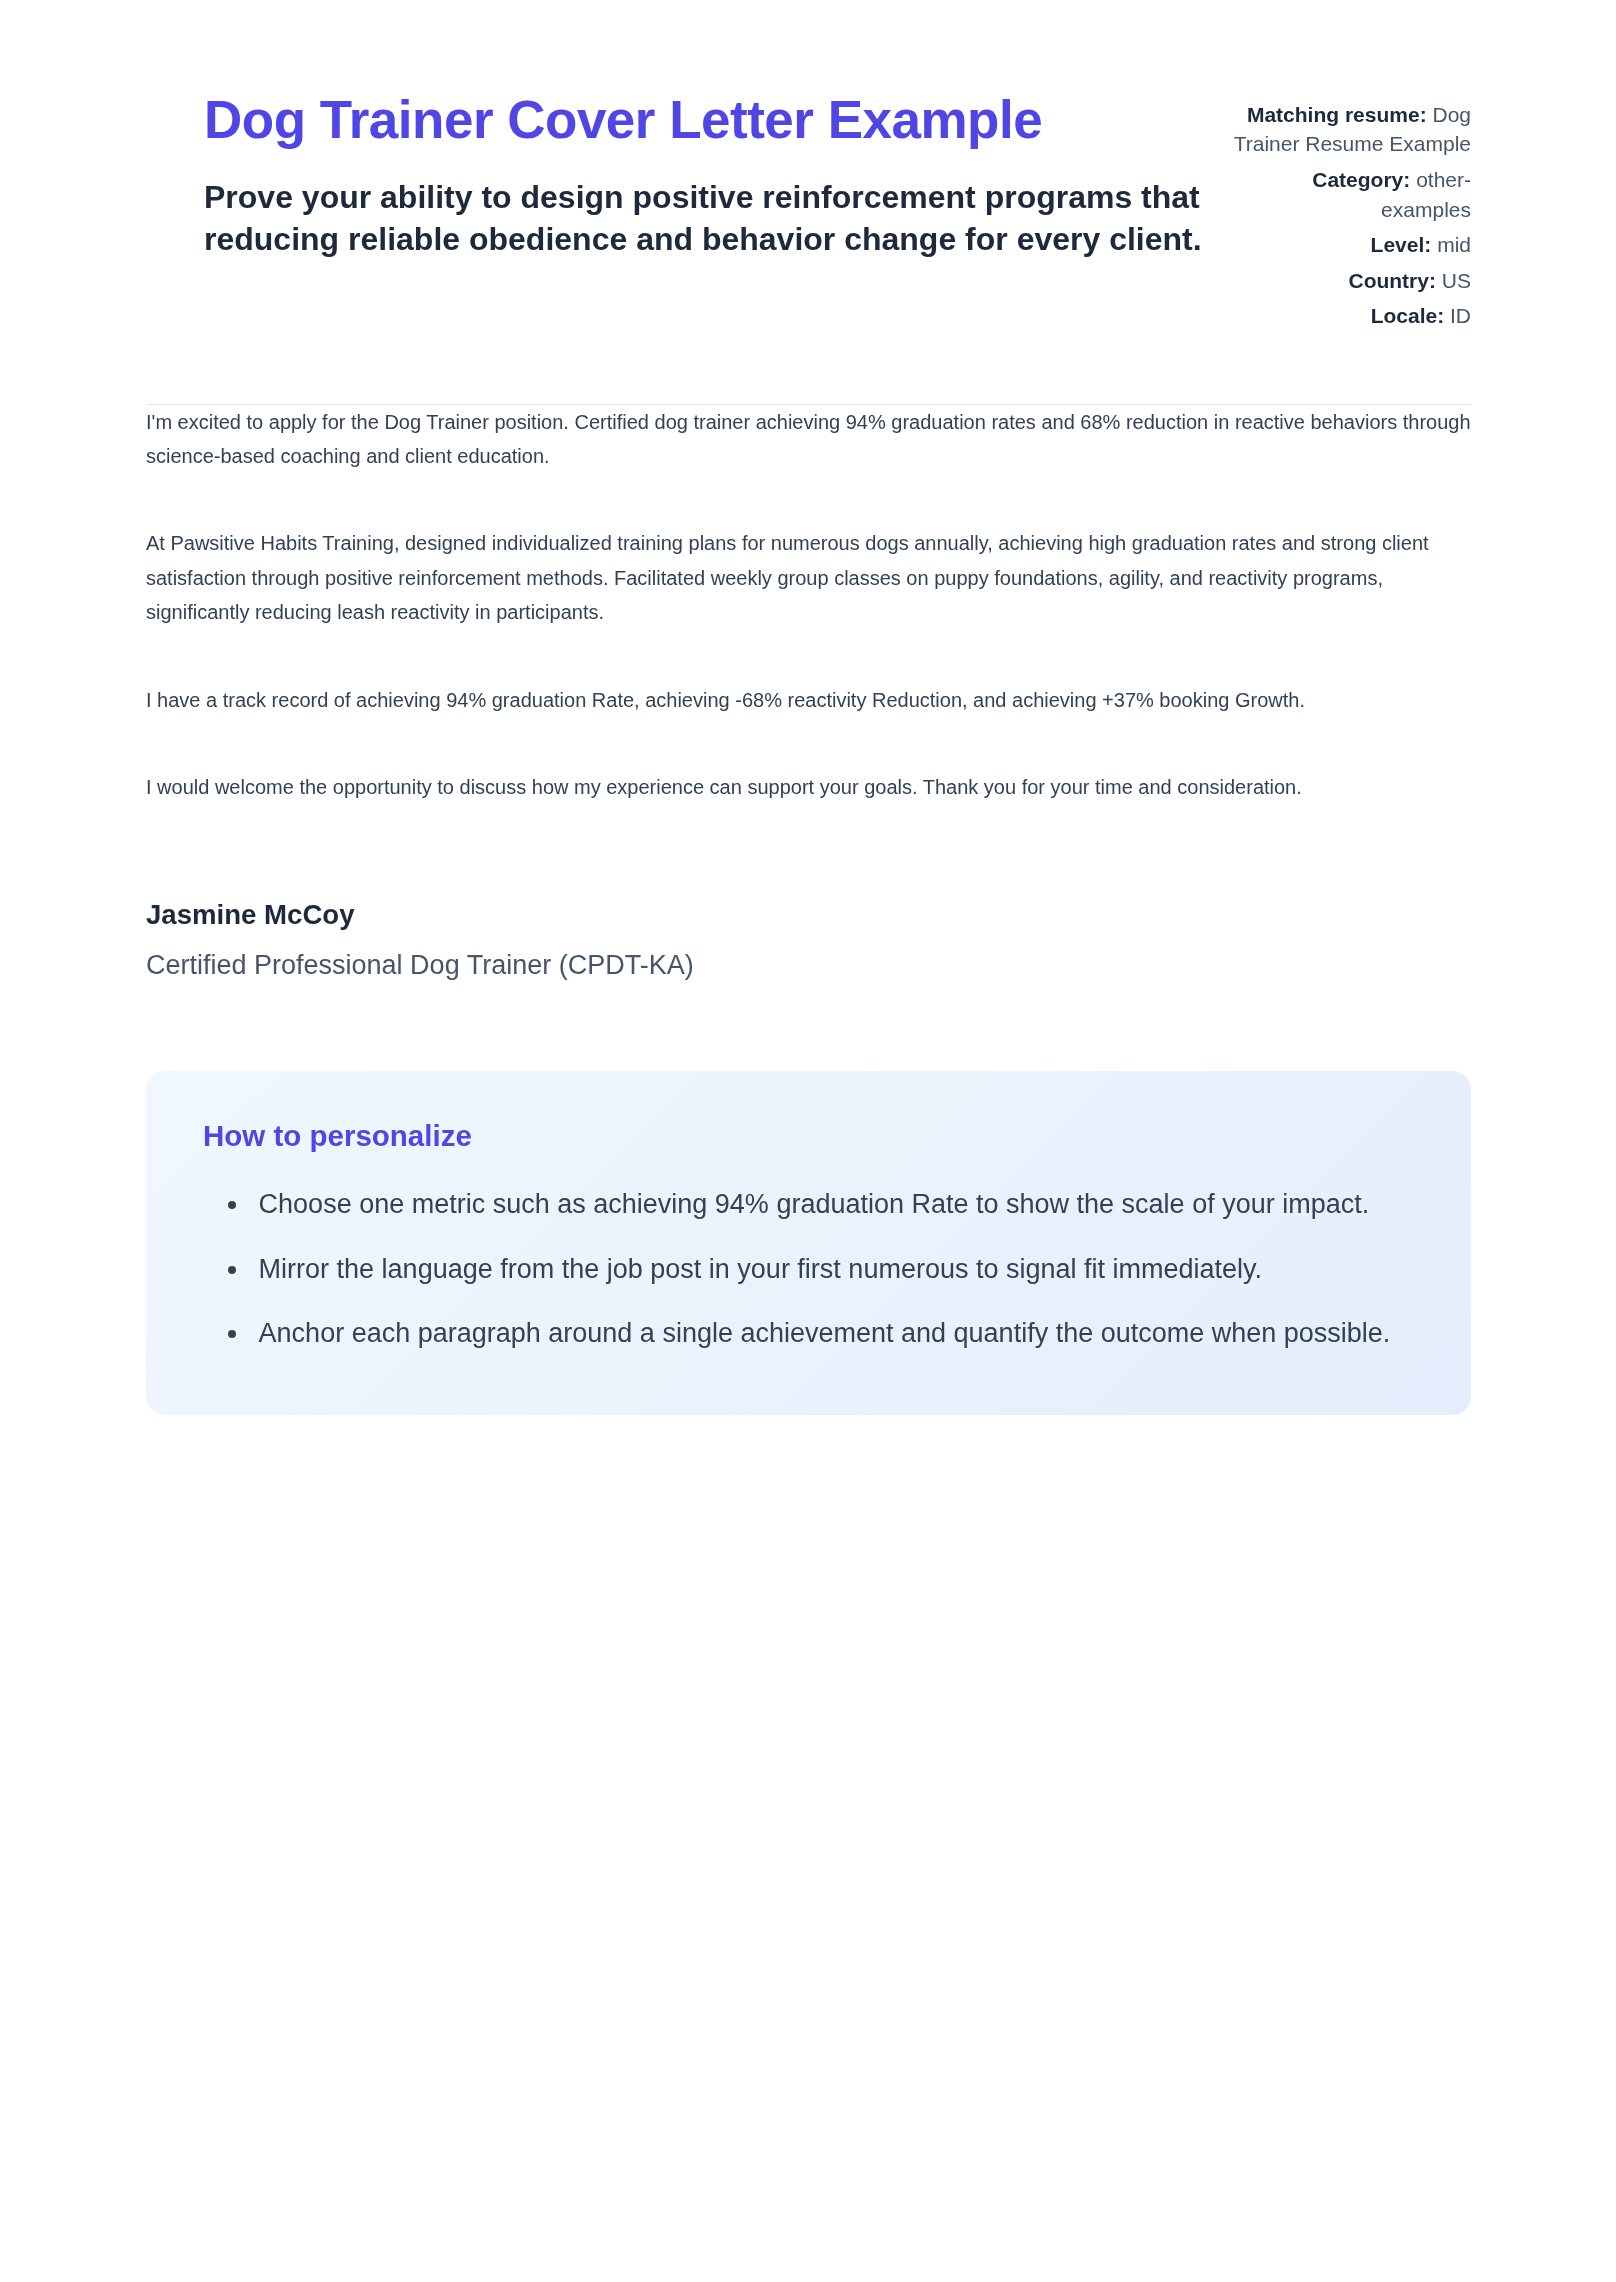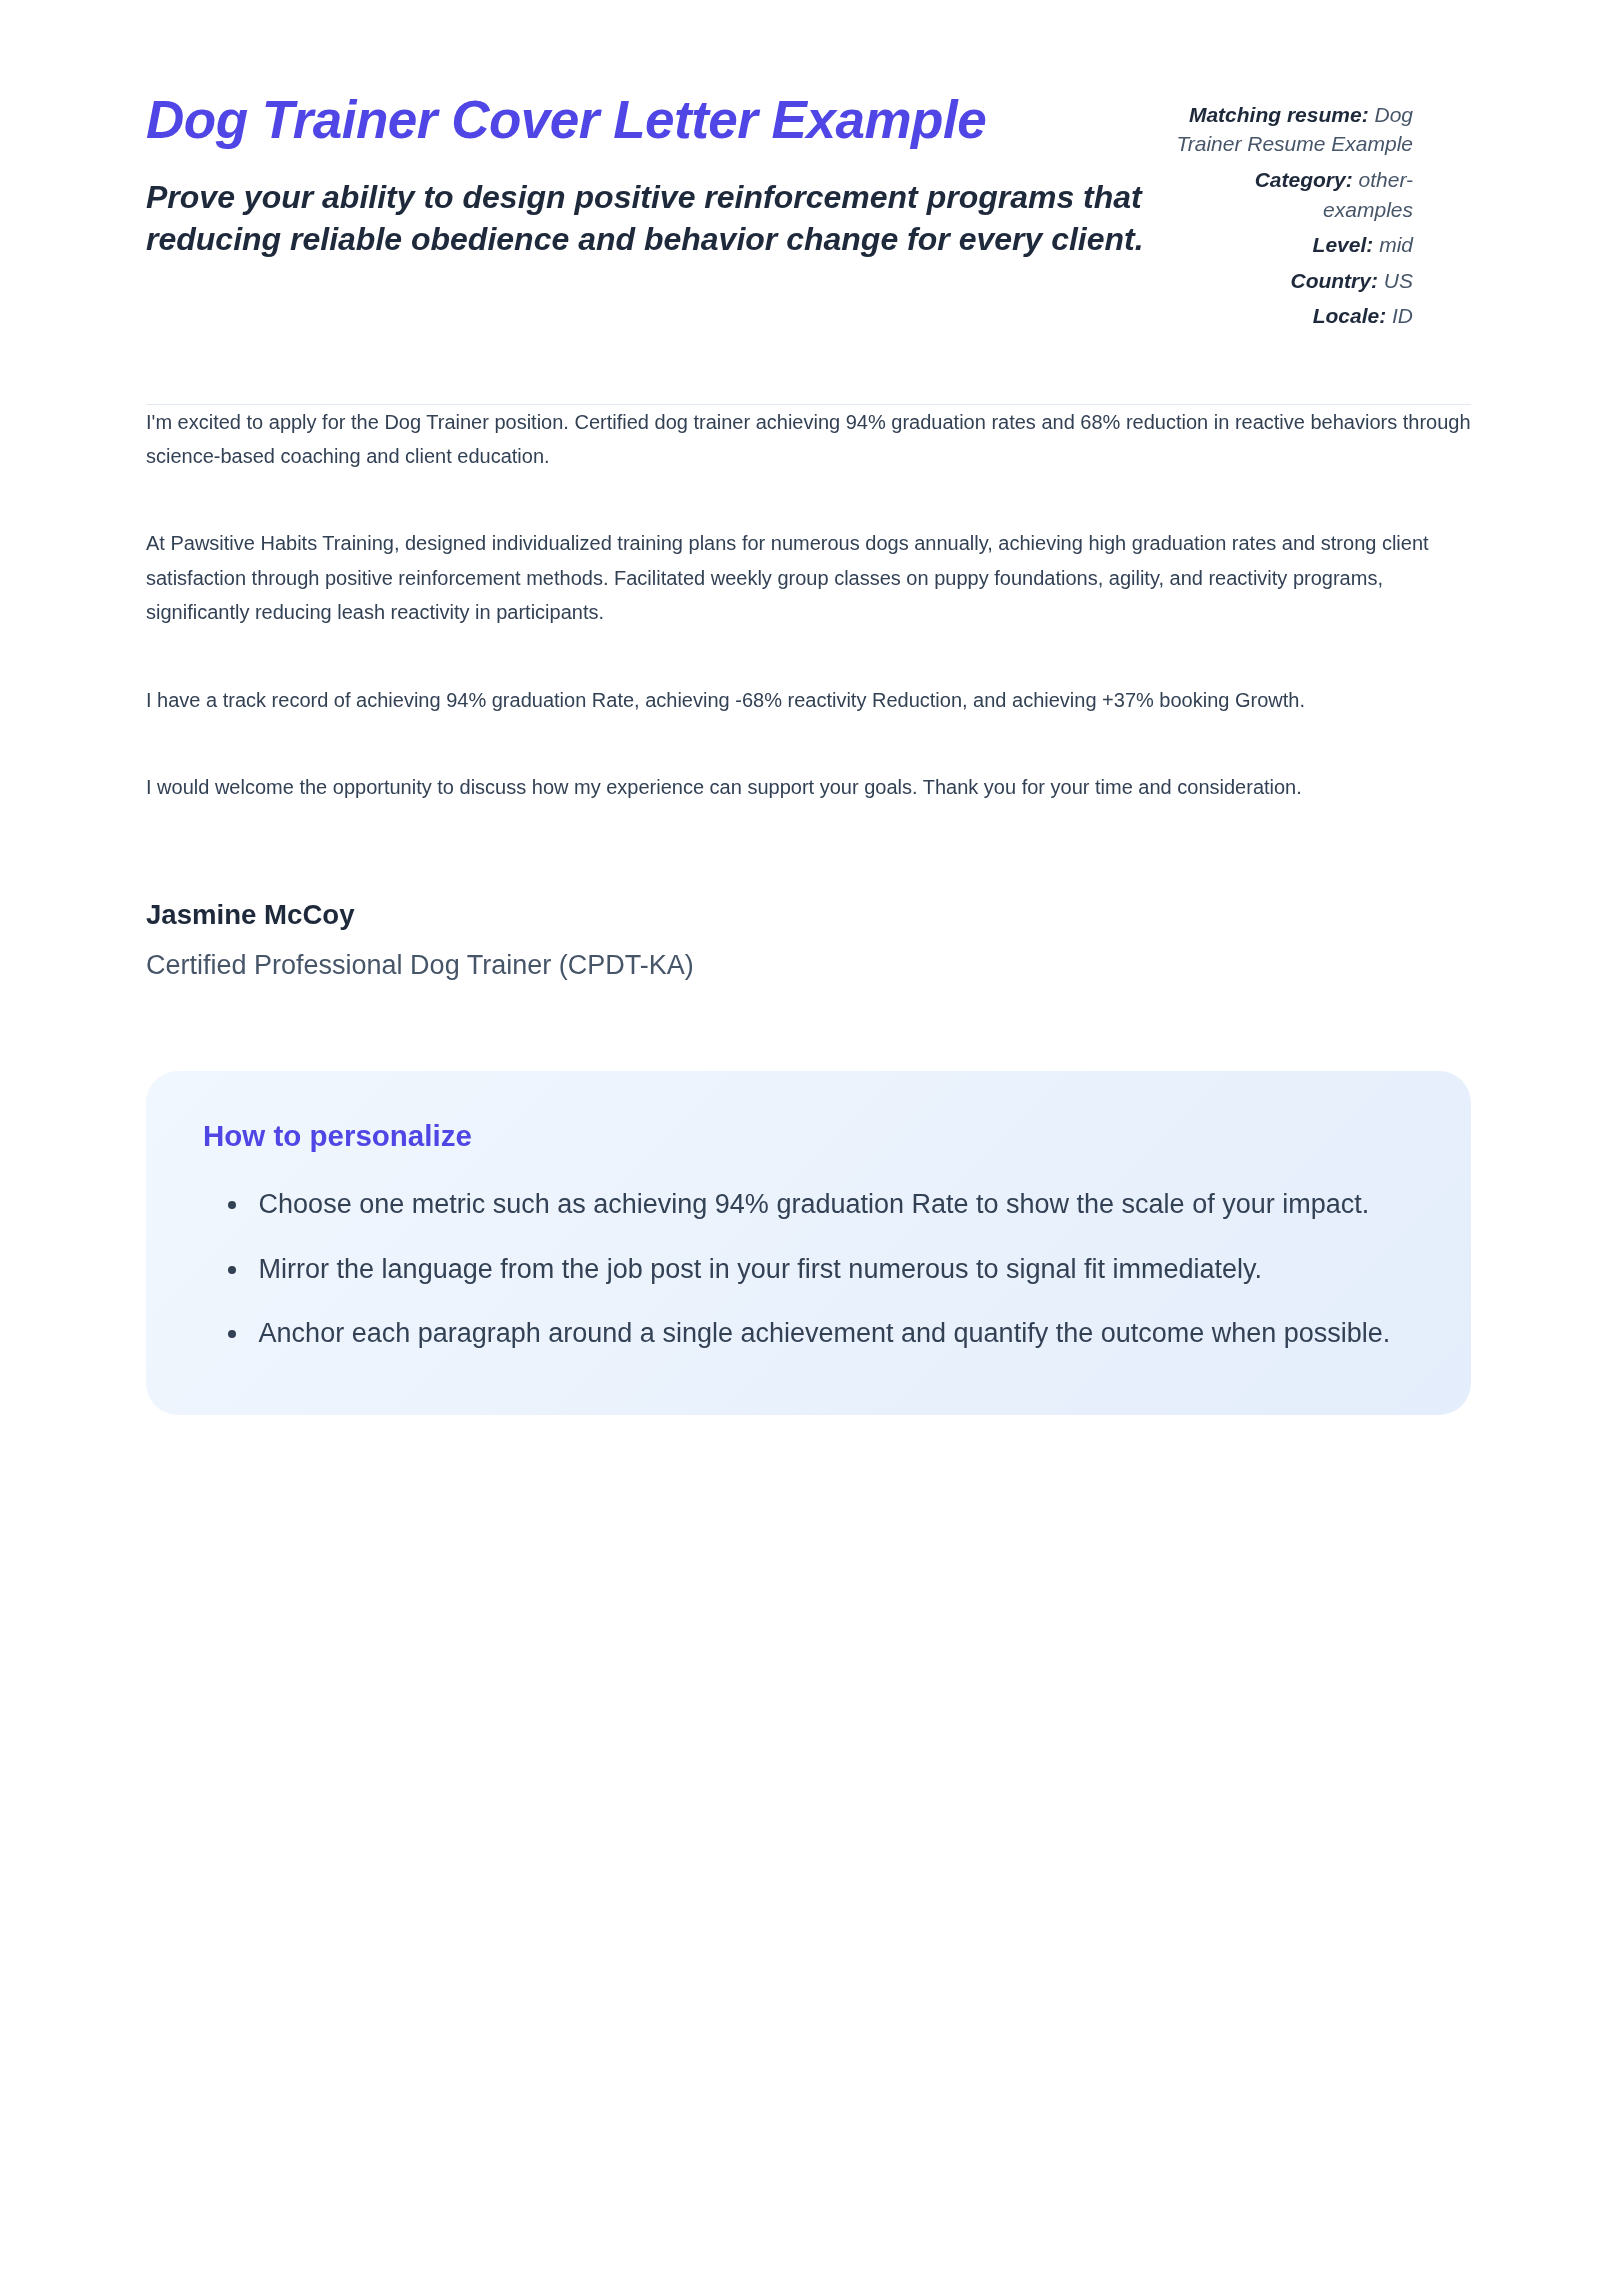--- a/index.html
+++ b/index.html
@@ -19,23 +19,22 @@
     background:#ffffff;
     font-family:"Liberation Sans","DejaVu Sans",sans-serif;
     color:var(--body);
   }
   .page{
     padding:90px 146px 114px 146px;
   }
   
   .header{
     display:flex;
-    justify-content:flex-start;
+    justify-content:flex-end;
     align-items:flex-start;
-    font-style:italic;
   }
   .header-left{
     max-width:1027px;
   }
   .page-title{
     margin:0 0 25px 0;
     font-size:53px;
     line-height:1.15;
     font-weight:800;
     letter-spacing:-0.5px;
@@ -89,21 +88,21 @@
     color:var(--heading);
   }
   .sig-role{
     margin:19px 0 0 0;
     font-size:27px;
     color:var(--muted);
   }
   
   .tips{
     margin-top:90px;
-    border-radius:32px;
+    border-radius:19px;
     background:linear-gradient(135deg,var(--tip-bg-start) 0%,var(--tip-bg-end) 100%);
     padding:48px 57px 52px 57px;
   }
   .tips-heading{
     margin:0 0 30px 0;
     font-size:29.5px;
     font-weight:700;
     color:var(--accent);
   }
   .tips-list{

